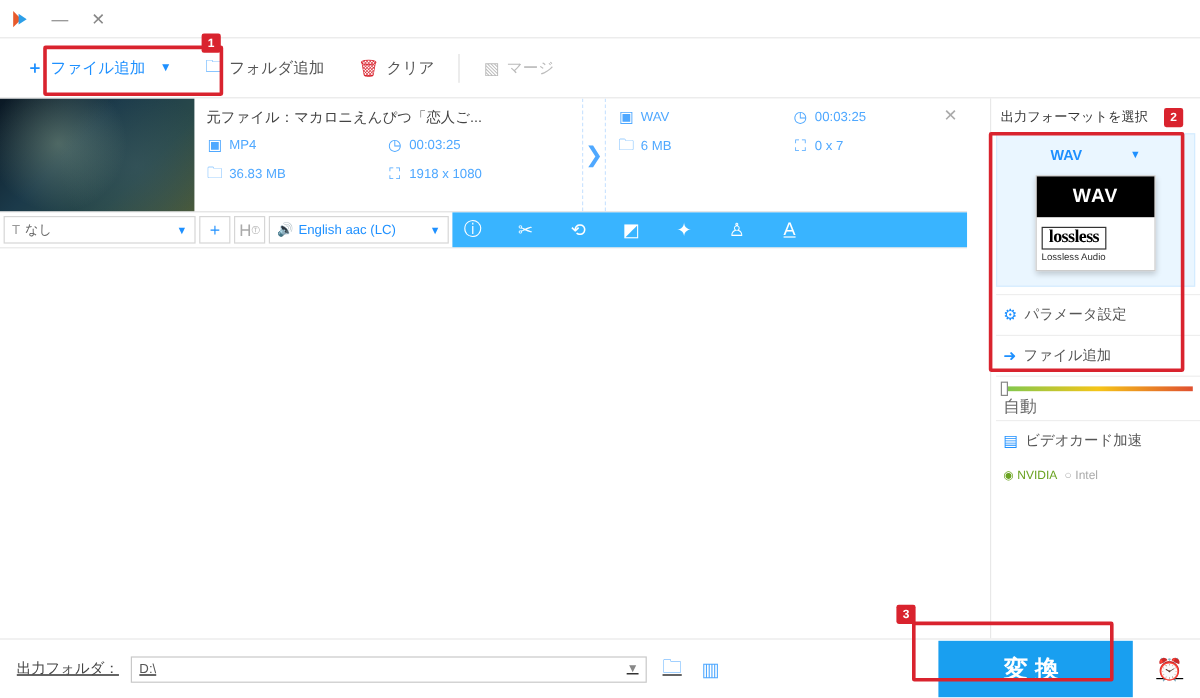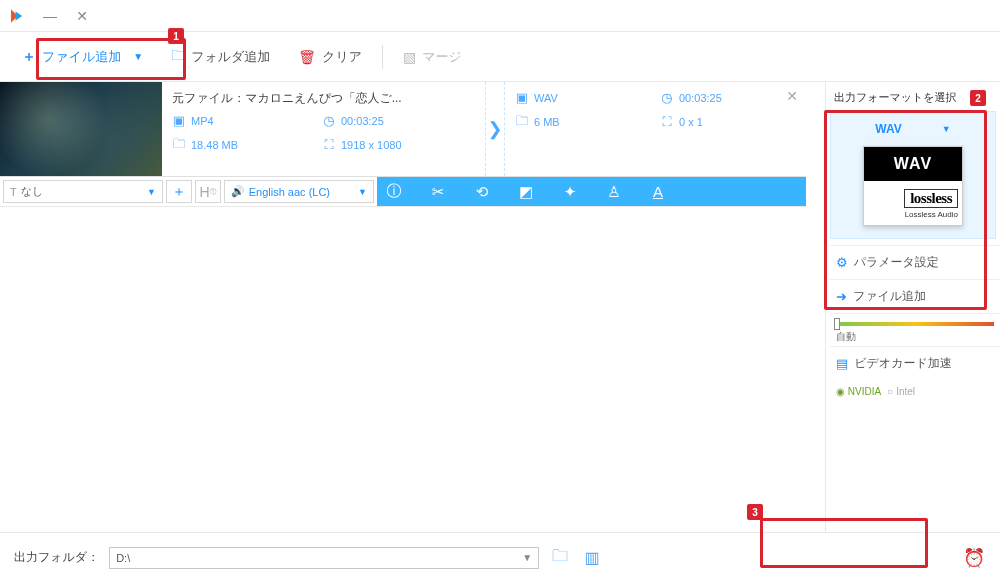--- a/index.html
+++ b/index.html
@@ -51,36 +51,36 @@
 .edit-group-left .edit-dropdown:last-child { width: 150px; color:#1e90ff; }
 .action-strip { flex: 1; background: #39b4ff; display: flex; align-items: center; padding: 0 8px; gap: 26px; color: #fff; }
 .action-strip .ai { font-size: 15px; cursor: pointer; width:18px; text-align:center; }
 
 
 .side-title { font-size: 11px; color: #333; padding: 2px 4px; }
 .format-box { border: 1px solid #d4ecff; background: #eaf6ff; margin: 4px 4px 6px 0; padding: 10px 6px 12px 6px; display: flex; flex-direction: column; align-items: center; }
 .format-dd { display: flex; align-items: center; justify-content: center; width: 100%; gap: 40px; color: #1e90ff; font-size: 12px; font-weight: bold; margin-bottom: 10px; cursor:pointer; }
 .format-card { width: 100px; border: 1px solid #ccc; background: #fff; box-shadow: 0 2px 5px rgba(0,0,0,0.2); }
 .format-card .blackbar { background: #000; color: #fff; text-align: center; font-weight: bold; font-size: 16px; padding: 8px 0; letter-spacing: 1px; }
-.format-card .lossless { text-align: right; padding: 8px 4px 6px 4px; }
+.format-card .lossless { text-align: left; padding: 8px 4px 6px 4px; }
 .format-card .lossless .brand { font-family: serif; font-weight: bold; font-size: 15px; border: 1px solid #333; display:inline-block; padding: 0 5px; letter-spacing: -0.5px; }
 .format-card .lossless .sub { font-size: 8px; color: #333; margin-top: 2px; }
 .side-row { display: flex; align-items: center; gap: 6px; font-size: 12px; color: #555; padding: 8px 6px; border-top: 1px solid #eee; cursor:pointer; }
 .side-row .si { color: #1e90ff; font-size: 13px; }
 .slider-wrap { padding: 8px 6px 2px 6px; border-top: 1px solid #eee; }
 .slider-track { height: 4px; background: linear-gradient(90deg,#7ec850,#f5c518,#e05030); position: relative; }
 .slider-knob { position: absolute; left: -2px; top: -4px; width: 6px; height: 12px; background:#fff; border:1px solid #888; }
-.slider-label { font-size: 10px; color: #666; margin-top: 4px; }
+.slider-label { font-size: 14px; color: #666; margin-top: 4px; }
 .gpu-row { display: flex; align-items: center; gap: 6px; padding: 6px 6px; font-size: 10px; }
 .gpu-chip { display:flex; align-items:center; gap:3px; }
 .gpu-chip.nv { color:#6aa321; }
 .gpu-chip.it { color:#aaa; }
 
 
-.bottombar { position: absolute; bottom: 0; left: 0; right: 0; height: 50px; border-top: 1px solid #e8e8e8; display: flex; align-items: center; padding: 0 14px; gap: 10px; }
+.bottombar { position: absolute; bottom: 0; left: 0; right: 0; height: 50px; border-top: 1px solid #e8e8e8; display: flex; align-items: center; padding: 0 14px; gap: 10px; text-decoration: underline; }
 .out-label { font-size: 12px; color: #444; }
 .out-path { flex: 0 0 430px; border: 1px solid #c8c8c8; font-size: 11px; color: #555; padding: 4px 6px; display:flex; justify-content:space-between; align-items:center; }
 .out-path .dd { color:#888; font-size:10px; }
 .bb-icon { color: #4fa8ff; font-size: 16px; cursor: pointer; width: 22px; text-align:center; }
 .spacer { flex: 1; }
 .convert-btn { background: #199ff0; color: #fff; font-size: 20px; font-weight: bold; padding: 10px 55px; cursor: pointer; letter-spacing: 6px; }
 .alarm { color:#4fa8ff; font-size:18px; margin-left: 10px; cursor:pointer; }
 
 svg { display: block; }
 </style>
@@ -140,21 +140,21 @@
                 <span>MP4</span>
               </div>
             <div class="meta-item">
                 <span class="mi">◷</span>
                 <span>00:03:25</span>
               </div>
           </div>
           <div class="meta-row">
             <div class="meta-item">
                 <span class="mi">🗀</span>
-                <span>18.48 MB</span>
+                <span>36.83 MB</span>
               </div>
             <div class="meta-item">
                 <span class="mi">⛶</span>
                 <span>1918 x 1080</span>
               </div>
           </div>
         </div>
         <div class="arrow-col">❯</div>
         <div class="info-col" style="width:300px;">
           <div class="meta-row">
@@ -167,21 +167,21 @@
                 <span>00:03:25</span>
               </div>
           </div>
           <div class="meta-row">
             <div class="meta-item">
                 <span class="mi">🗀</span>
                 <span>6 MB</span>
               </div>
             <div class="meta-item">
                 <span class="mi">⛶</span>
-                <span>0 x 1</span>
+                <span>0 x 7</span>
               </div>
           </div>
         </div>
         <span class="close-x">✕</span>
       </div>
     </div>
 
     <div class="edit-bar">
       <div class="edit-group-left">
         <div class="edit-dropdown small">
@@ -257,14 +257,15 @@
 
 <div class="bottombar">
   <span class="out-label">出力フォルダ：</span>
   <div class="out-path">
     <span>D:\</span>
     <span class="dd">▼</span>
   </div>
   <span class="bb-icon">🗀</span>
   <span class="bb-icon">▥</span>
   <div class="spacer"></div>
+  <div class="convert-btn">変換</div>
   <span class="alarm">⏰</span>
 </div>
 
 </body></html>

